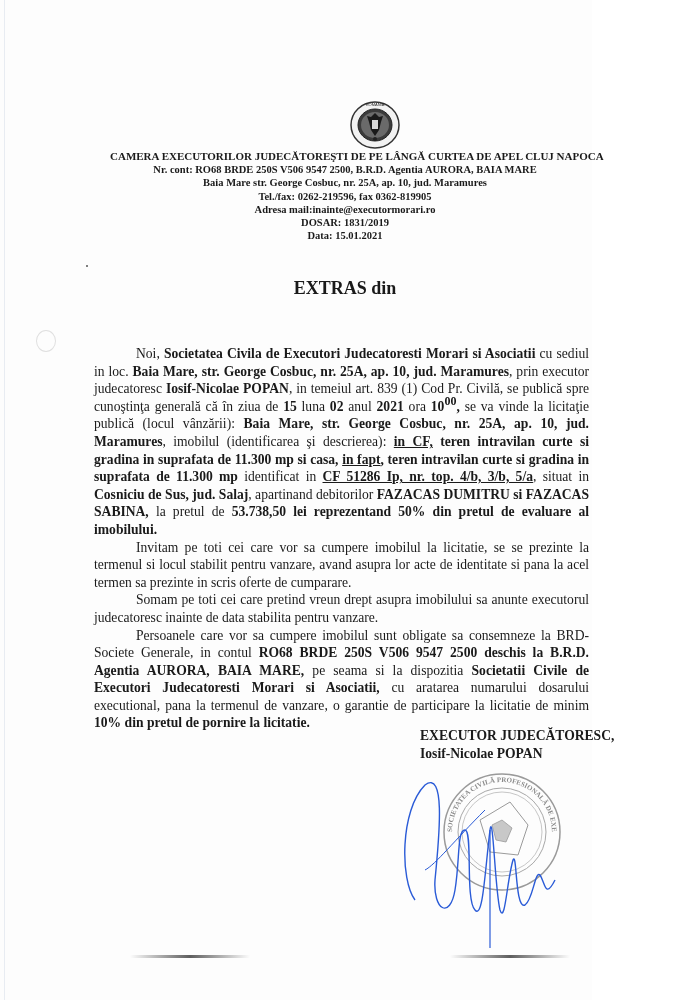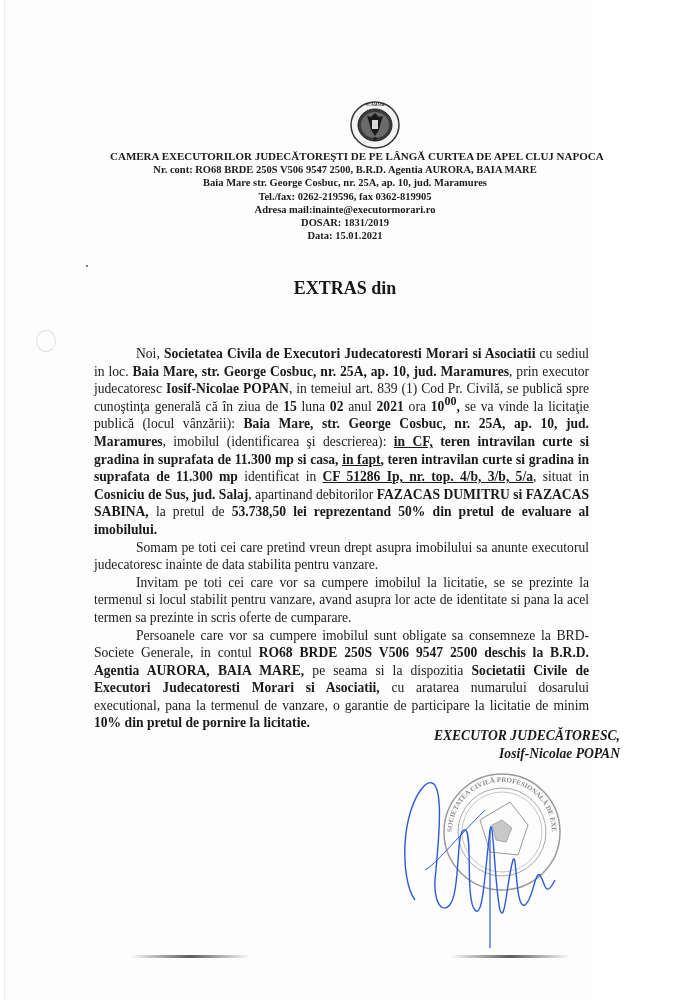--- a/index.html
+++ b/index.html
@@ -78,25 +78,24 @@
       margin: 0;
       text-indent: 42px;
     }
     .body-text b { font-weight: bold; }
     .body-text u { text-decoration: underline; }
     sup { font-size: 12px; line-height: 0; }
     .signature-block {
       position: absolute;
       left: 420px; top: 727px;
       width: 200px;
-      text-align: right;
+      text-align: left;
       font-weight: bold;
       font-size: 13.6px;
       line-height: 17.6px;
-      font-style: italic;
     }
     .stamp {
       position: absolute;
       left: 440px; top: 770px;
       width: 125px; height: 125px;
     }
     .signature {
       position: absolute;
       left: 395px; top: 770px;
       width: 180px; height: 180px;
@@ -134,22 +133,22 @@
     <div class="line">DOSAR: 1831/2019</div>
     <div class="line">Data: 15.01.2021</div>
   </div>
 
   <div class="title-block">
     <div>EXTRAS din</div>
   </div>
 
   <div class="body-text">
     <p><span>Noi, </span><b>Societatea Civila de Executori Judecatoresti Morari si Asociatii</b><span> cu sediul in loc. </span><b>Baia Mare, str. George Cosbuc, nr. 25A, ap. 10, jud. Maramures</b><span>, prin executor judecatoresc </span><b>Iosif-Nicolae POPAN</b><span>, in temeiul art. 839 (1) Cod Pr. Civilă, se publică spre cunoştinţa generală că în ziua de </span><b>15</b><span> luna </span><b>02</b><span> anul </span><b>2021</b><span> ora </span><b>10</b><sup><b>00</b></sup><b>,</b><span> se va vinde la licitaţie publică (locul vânzării): </span><b>Baia Mare, str. George Cosbuc, nr. 25A, ap. 10, jud. Maramures</b><span>, imobilul (identificarea şi descrierea): </span><b><u>in CF,</u></b><b> teren intravilan curte si gradina in suprafata de 11.300 mp si casa, </b><b><u>in fapt</u></b><b>, teren intravilan curte si gradina in suprafata de 11.300 mp</b><span> identificat in </span><b><u>CF 51286 Ip, nr. top. 4/b, 3/b, 5/a</u></b><span>, situat in </span><b>Cosniciu de Sus, jud. Salaj</b><span>, apartinand debitorilor </span><b>FAZACAS DUMITRU si FAZACAS SABINA,</b><span> la pretul de </span><b>53.738,50 lei reprezentand 50% din pretul de evaluare al imobilului.</b></p>
+    <p>Invitam pe toti cei care vor sa cumpere imobilul la licitatie, se se prezinte la termenul si locul stabilit pentru vanzare, avand asupra lor acte de identitate si pana la acel termen sa prezinte in scris oferte de cumparare.</p>
     <p>Somam pe toti cei care pretind vreun drept asupra imobilului sa anunte executorul judecatoresc inainte de data stabilita pentru vanzare.</p>
-    <p>Invitam pe toti cei care vor sa cumpere imobilul la licitatie, se se prezinte la termenul si locul stabilit pentru vanzare, avand asupra lor acte de identitate si pana la acel termen sa prezinte in scris oferte de cumparare.</p>
     <p><span>Persoanele care vor sa cumpere imobilul sunt obligate sa consemneze la BRD-Societe Generale, in contul </span><b>RO68 BRDE 250S V506 9547 2500    deschis la B.R.D. Agentia AURORA, BAIA MARE,</b><span> pe seama si la dispozitia </span><b>Societatii Civile de Executori Judecatoresti Morari si Asociatii,</b><span> cu aratarea numarului dosarului executional, pana la termenul de vanzare, o garantie de participare la licitatie de minim </span><b>10% din pretul de pornire la licitatie.</b></p>
   </div>
 
   <div class="signature-block">
     <div>EXECUTOR JUDECĂTORESC,</div>
     <div>Iosif-Nicolae POPAN</div>
   </div>
 
   <svg class="stamp" viewBox="0 0 125 125">
     <circle cx="62" cy="62" r="58" fill="none" stroke="#9a9a9a" stroke-width="1.5"></circle>

